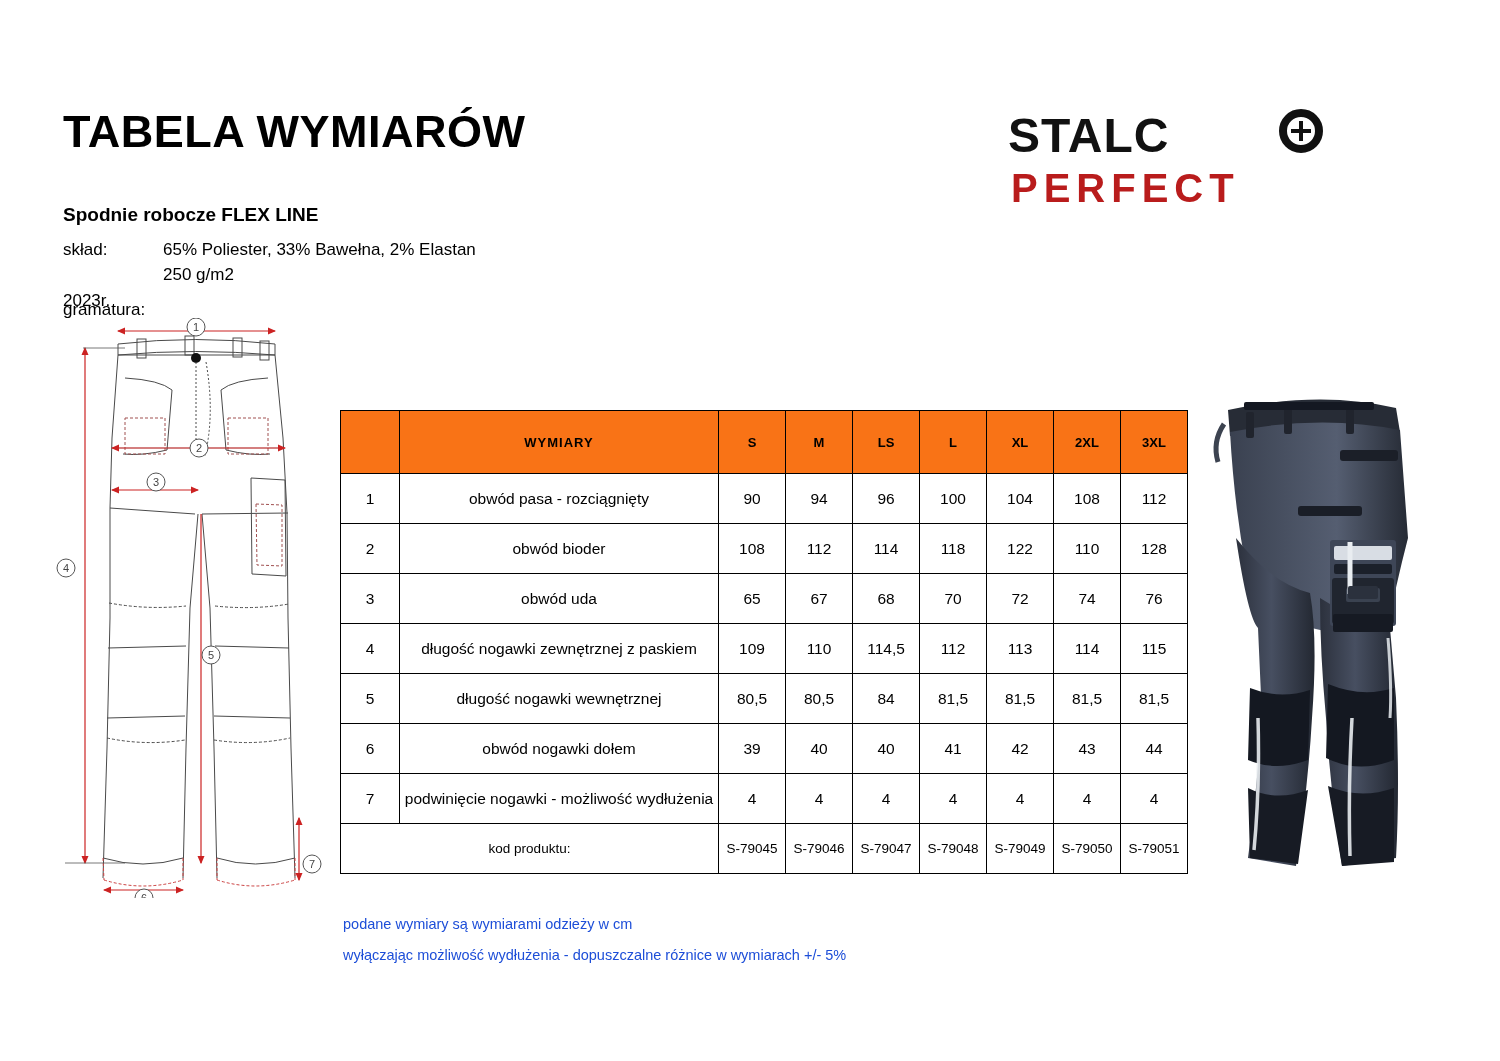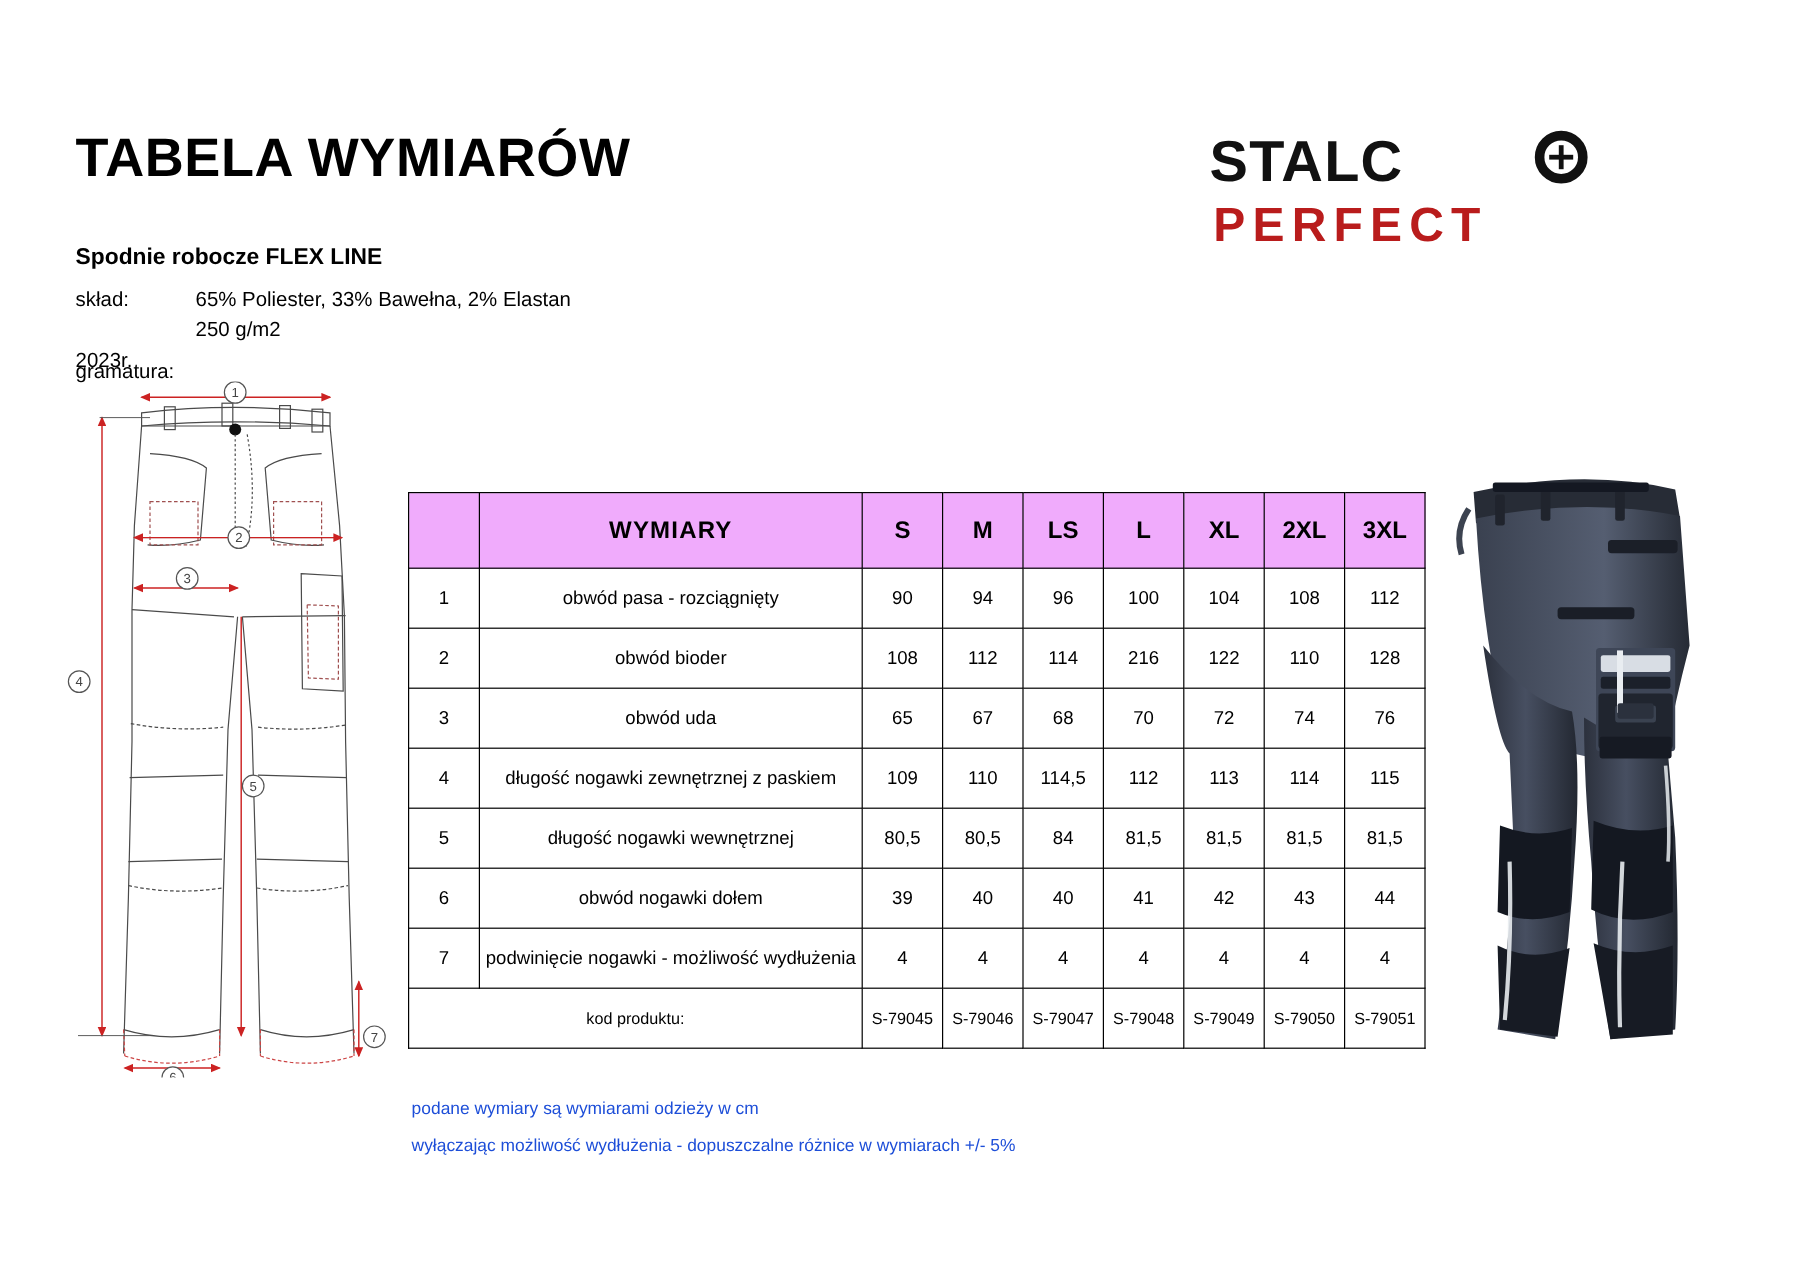--- a/index.html
+++ b/index.html
@@ -67,24 +67,24 @@
     font-size:15.5px;
   }
   #size-table td,#size-table th{
     border:1.6px solid #000;
     padding:0;
     text-align:center;
     vertical-align:middle;
     font-weight:normal;
   }
   #size-table thead td{
-    background:#f0abfc;
+    background:#f97316;
     font-weight:bold;
     height:62px;
-    font-size:20px;
+    font-size:13px;
   }
   #size-table tbody td{height:49px;}
   .col-num{width:58px;}
   .col-desc{width:318px;text-align:left;padding-left:9px;}
   .col-size{width:66px;}
   #size-table thead td.col-desc{text-align:center;padding-left:0;letter-spacing:1px;}
   tr.row-tall td{height:57px;}
   td.desc-wrap{line-height:1.25;}
   tr.code-row td{height:34px;font-size:13.5px;}
   td.code-label{text-align:right;padding-right:7px;font-size:15.5px;}
@@ -304,21 +304,21 @@
         <td class="col-size">104</td>
         <td class="col-size">108</td>
         <td class="col-size">112</td>
       </tr>
       <tr>
         <td class="col-num">2</td>
         <td class="col-desc">obwód bioder</td>
         <td class="col-size">108</td>
         <td class="col-size">112</td>
         <td class="col-size">114</td>
-        <td class="col-size">216</td>
+        <td class="col-size">118</td>
         <td class="col-size">122</td>
         <td class="col-size">110</td>
         <td class="col-size">128</td>
       </tr>
       <tr>
         <td class="col-num">3</td>
         <td class="col-desc">obwód uda</td>
         <td class="col-size">65</td>
         <td class="col-size">67</td>
         <td class="col-size">68</td>

